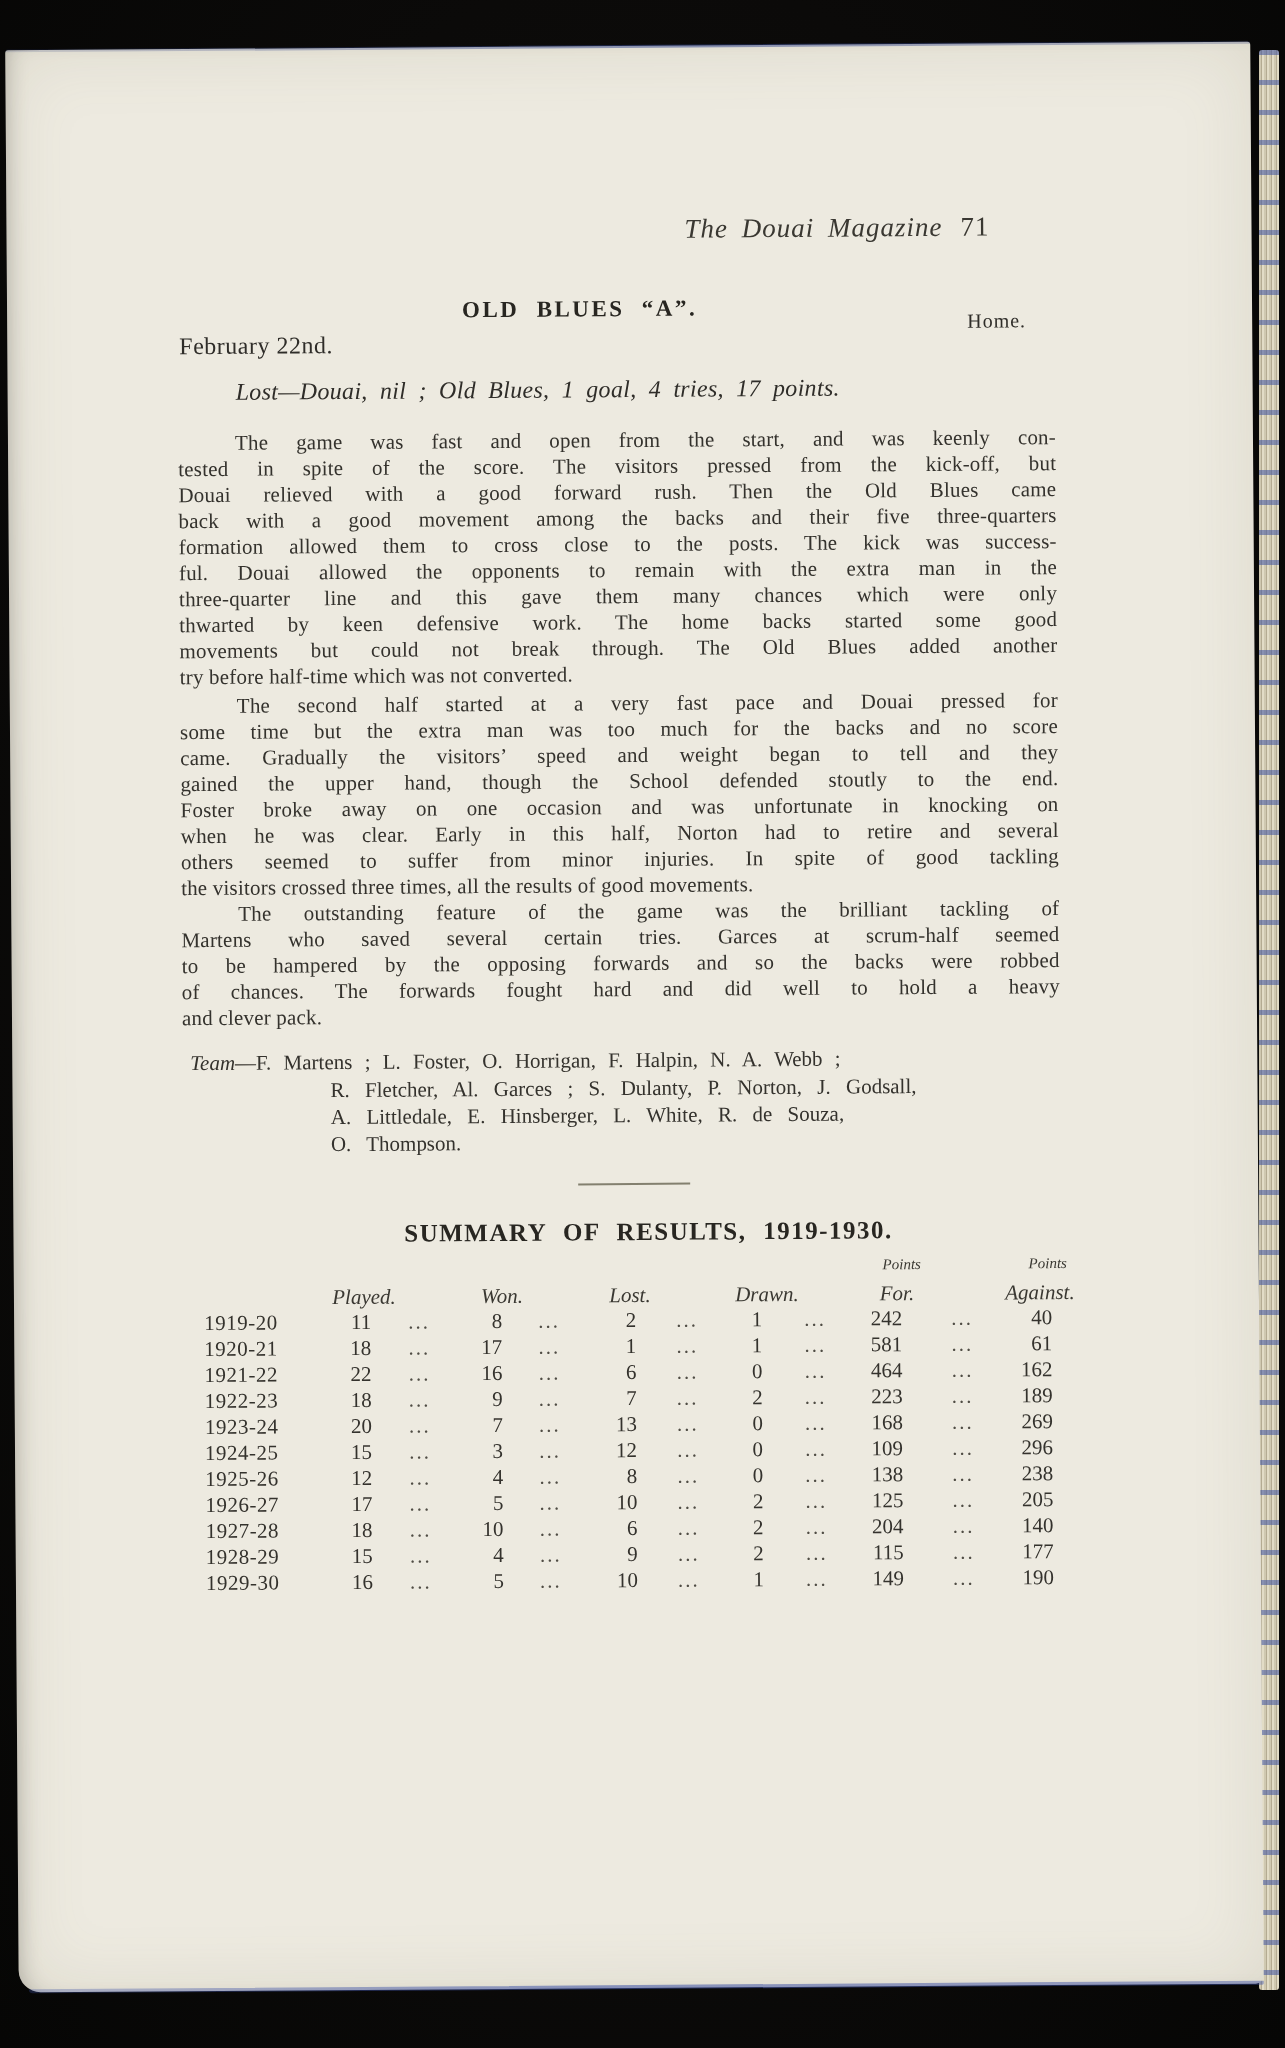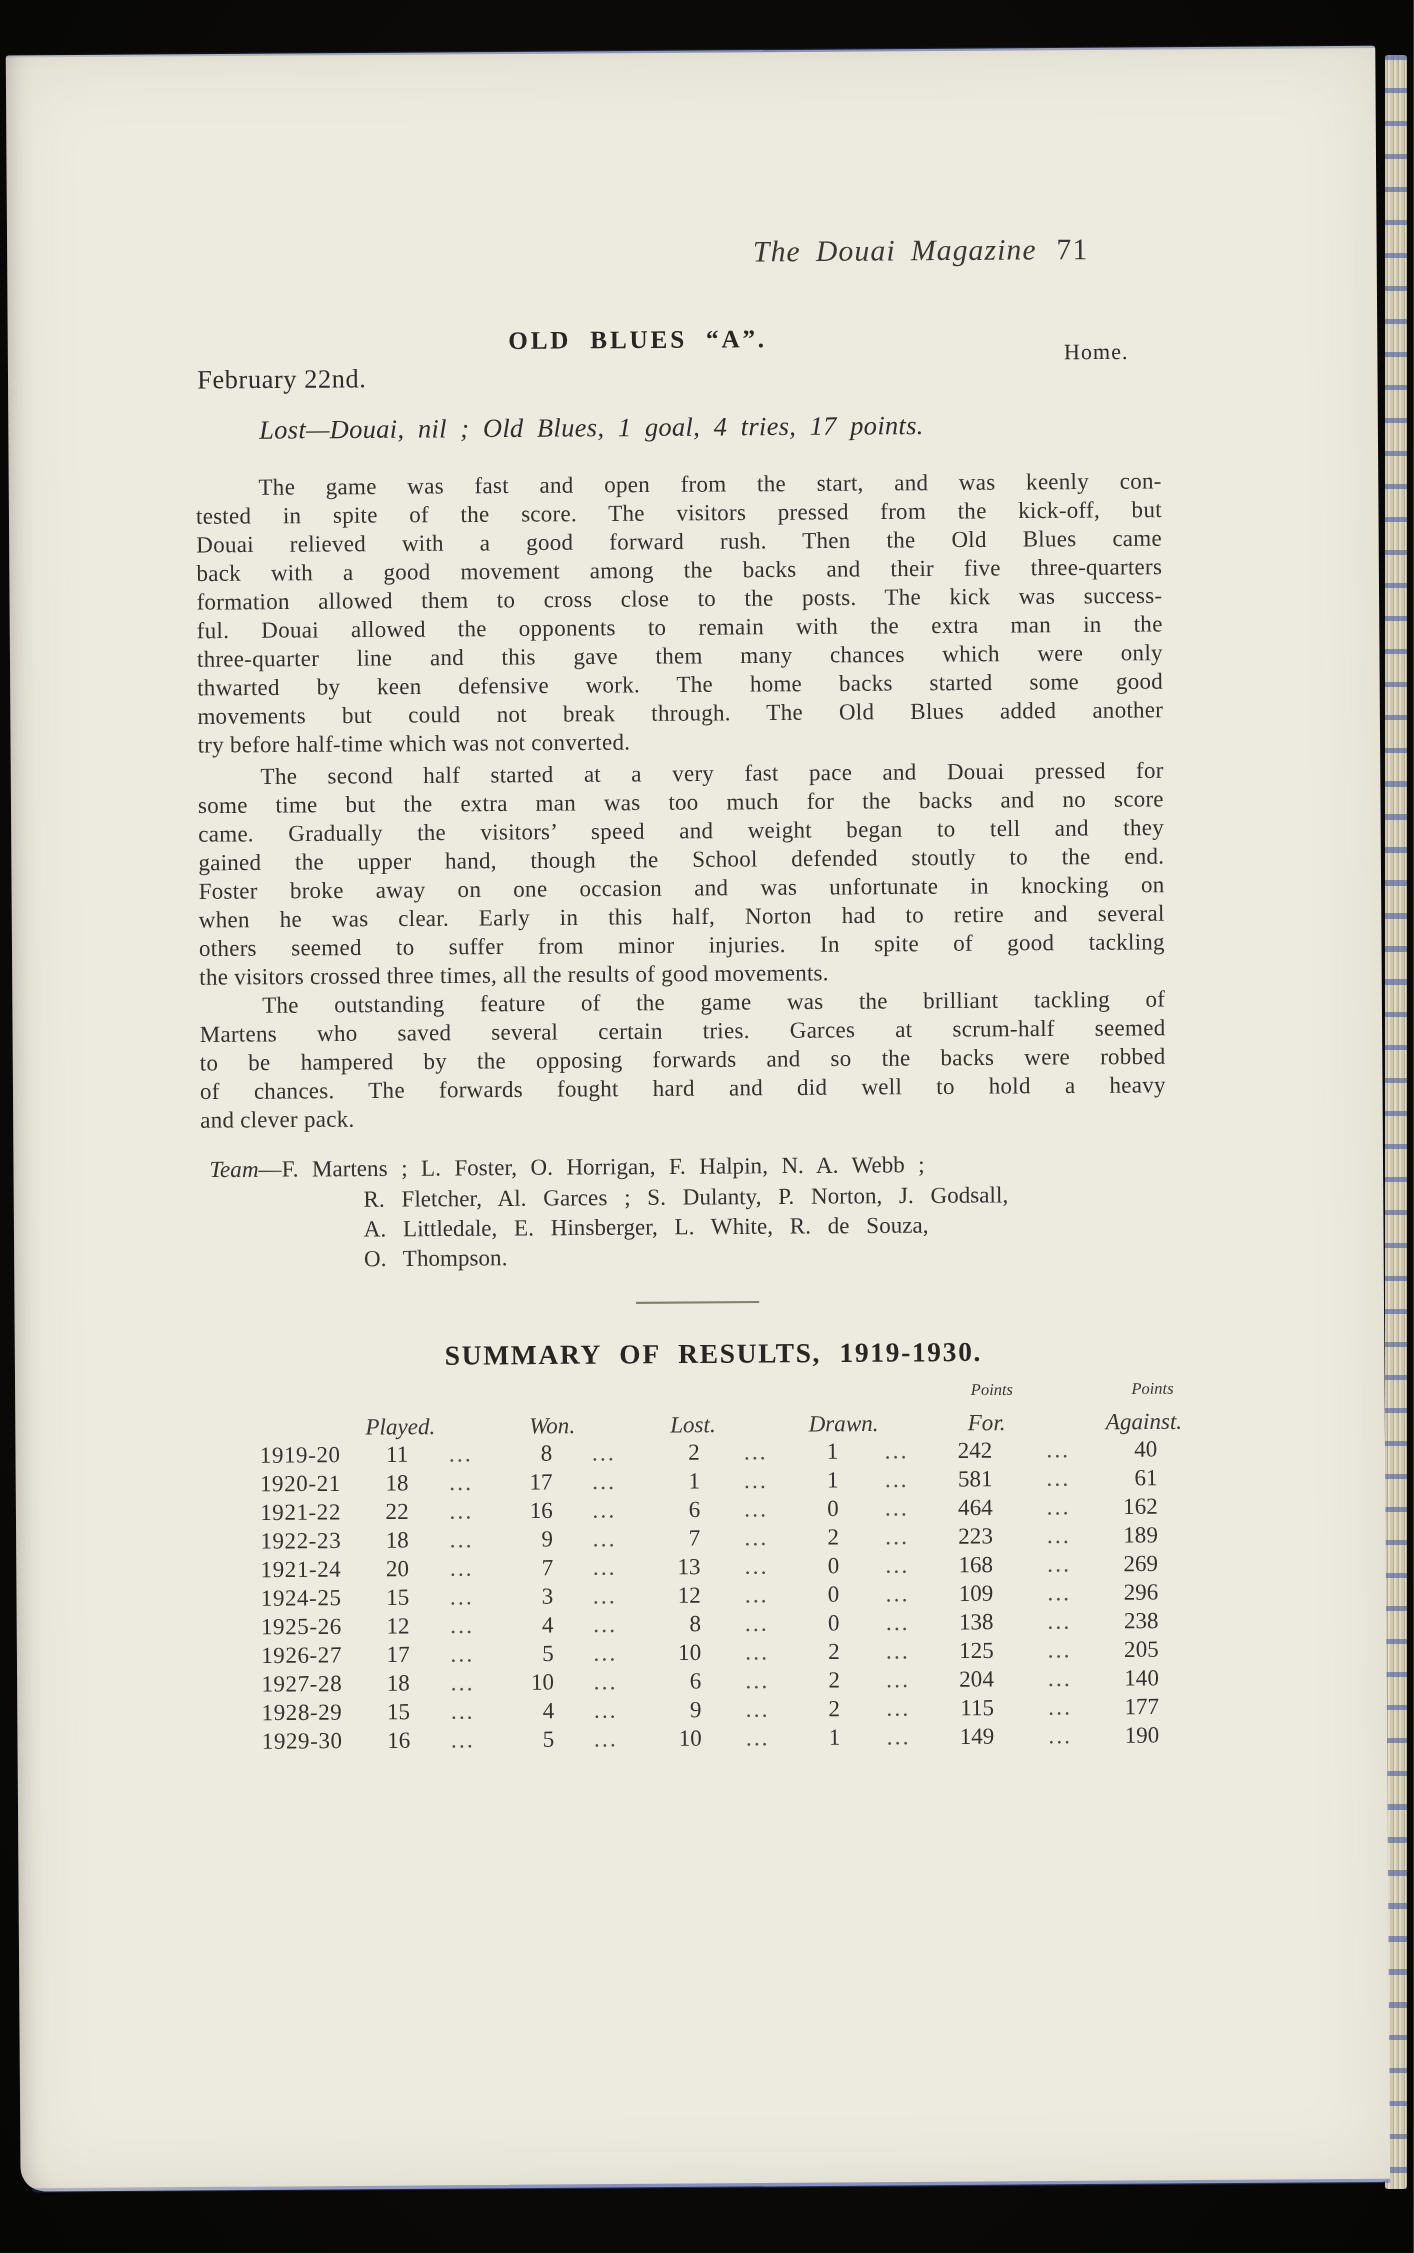--- a/index.html
+++ b/index.html
@@ -67,21 +67,21 @@
   .points-label{font-style:italic;font-size:15px;color:#3a3832;}
   .h-played{left:300px;top:1237px;width:100px;}
   .h-won{left:438px;top:1237px;width:100px;}
   .h-lost{left:566px;top:1237px;width:100px;}
   .h-drawn{left:700px;top:1237px;width:106px;}
   .h-for{left:833px;top:1237px;width:100px;}
   .h-against{left:968px;top:1237px;width:116px;font-style:italic;}
   .tbody{left:0;top:1262px;width:100%;font-size:21px;color:#34322d;}
   .srow{position:relative;height:26px;}
   .srow span{position:absolute;top:0;}
-  .c-season{left:190px;width:112px;text-align:left;letter-spacing:.5px;margin-left:32px;}
+  .c-season{left:190px;width:112px;text-align:left;letter-spacing:.5px;}
   .c-played{left:285px;width:72px;text-align:right;}
   .c-won{left:420px;width:68px;text-align:right;}
   .c-lost{left:550px;width:72px;text-align:right;}
   .c-drawn{left:680px;width:68px;text-align:right;}
   .c-for{left:806px;width:82px;text-align:right;}
   .c-against{left:952px;width:86px;text-align:right;}
   .dots{color:#4f4c44;text-align:center;letter-spacing:2px;}
   .d1{left:385px;width:40px;} .d2{left:515px;width:40px;} .d3{left:653px;width:40px;}
   .d4{left:781px;width:40px;} .d5{left:928px;width:40px;}
 </style>
@@ -218,21 +218,21 @@
         <span class="c-lost">7</span>
         <span class="dots d3">...</span>
         <span class="c-drawn">2</span>
         <span class="dots d4">...</span>
         <span class="c-for">223</span>
         <span class="dots d5">...</span>
         <span class="c-against">189</span>
       </div>
 
       <div class="srow">
-        <span class="c-season">1921-24</span>
+        <span class="c-season">1923-24</span>
         <span class="c-played">20</span>
         <span class="dots d1">...</span>
         <span class="c-won">7</span>
         <span class="dots d2">...</span>
         <span class="c-lost">13</span>
         <span class="dots d3">...</span>
         <span class="c-drawn">0</span>
         <span class="dots d4">...</span>
         <span class="c-for">168</span>
         <span class="dots d5">...</span>

